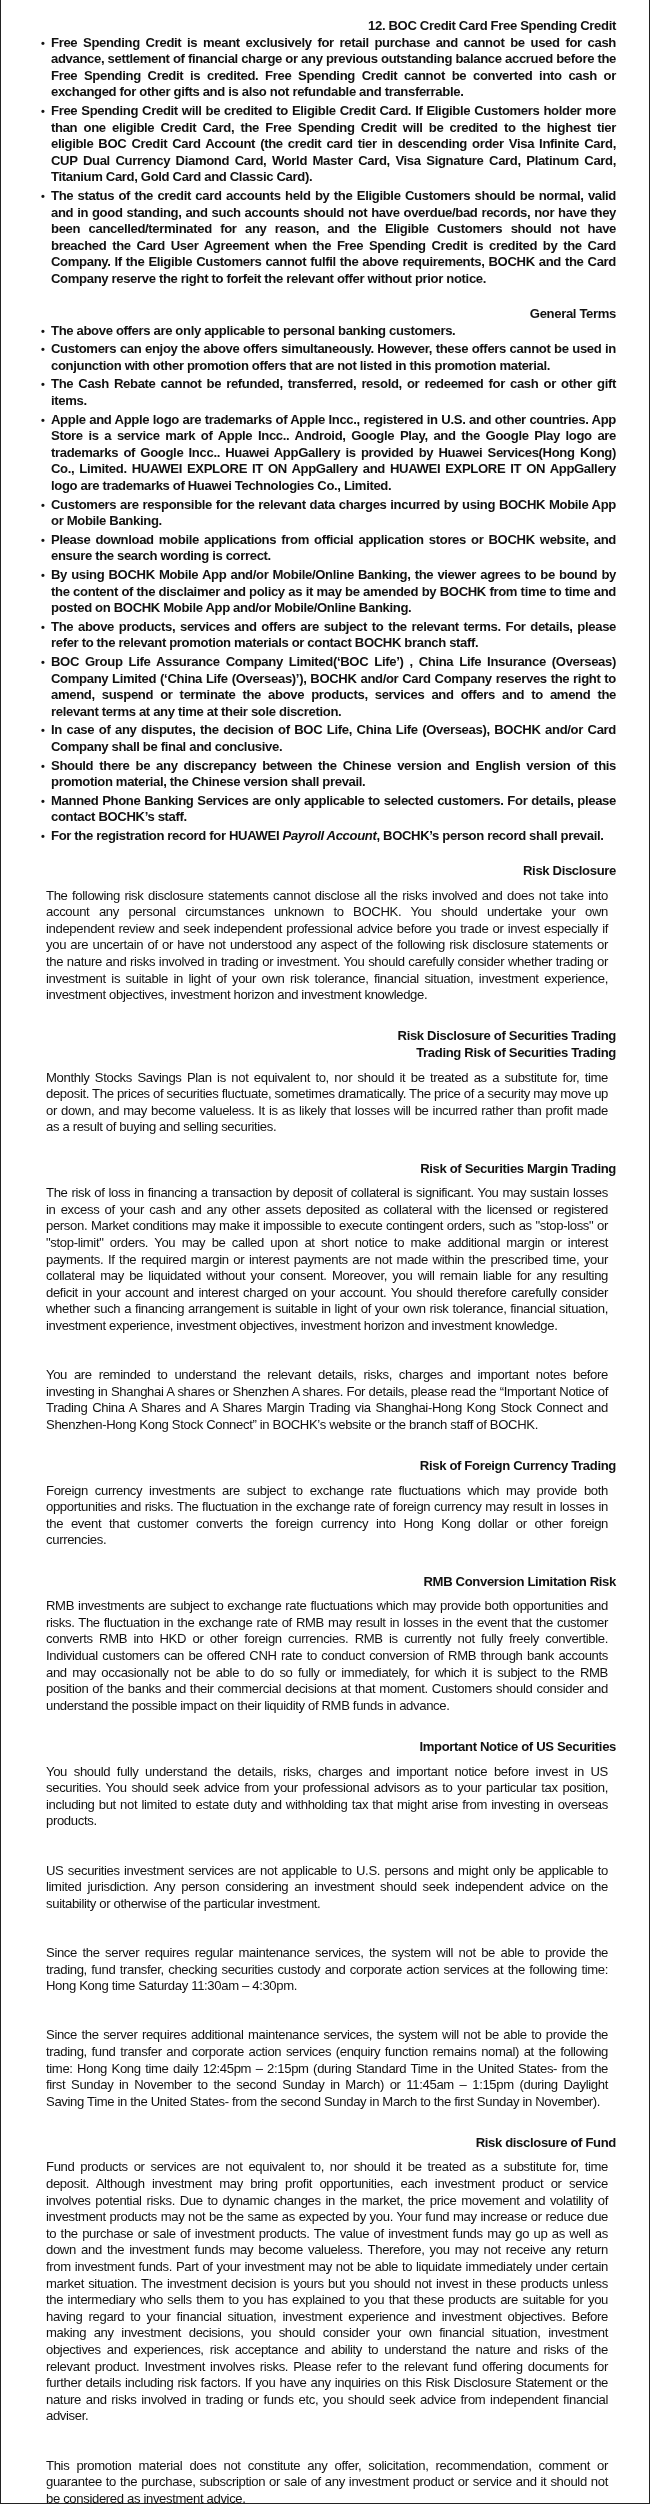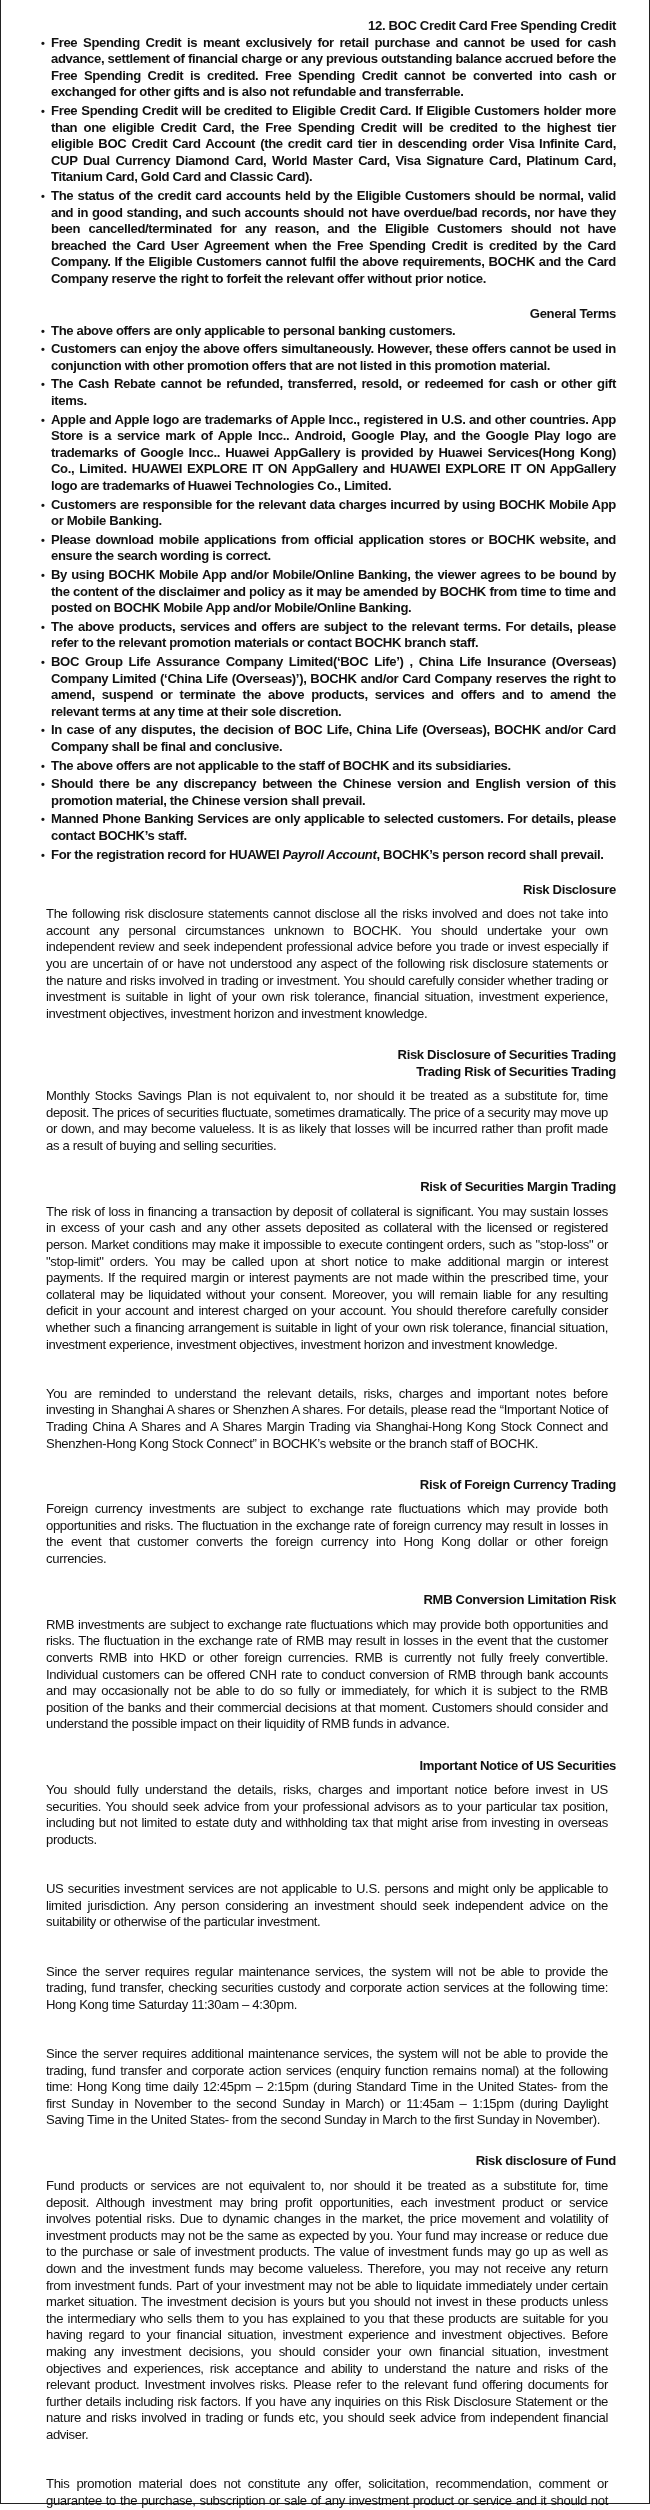--- a/index.html
+++ b/index.html
@@ -52,21 +52,20 @@
     <li>The above offers are only applicable to personal banking customers.</li>
     <li>Customers can enjoy the above offers simultaneously. However, these offers cannot be used in conjunction with other promotion offers that are not listed in this promotion material.</li>
     <li>The Cash Rebate cannot be refunded, transferred, resold, or redeemed for cash or other gift items.</li>
     <li>Apple and Apple logo are trademarks of Apple Incc., registered in U.S. and other countries. App Store is a service mark of Apple Incc.. Android, Google Play, and the Google Play logo are trademarks of Google Incc.. Huawei AppGallery is provided by Huawei Services(Hong Kong) Co., Limited. HUAWEI EXPLORE IT ON  AppGallery and HUAWEI EXPLORE IT ON  AppGallery logo are trademarks of Huawei Technologies Co., Limited.</li>
     <li>Customers are responsible for the relevant data charges incurred by using BOCHK Mobile App or Mobile Banking.</li>
     <li>Please download mobile applications from official application stores or BOCHK website, and ensure the search wording is correct.</li>
     <li>By using BOCHK Mobile App and/or Mobile/Online Banking, the viewer agrees to be bound by the content of the disclaimer and policy as it may be amended by BOCHK from time to time and posted on BOCHK Mobile App and/or Mobile/Online Banking.</li>
     <li>The above products, services and offers are subject to the relevant terms. For details, please refer to the relevant promotion materials or contact BOCHK branch staff.</li>
     <li>BOC Group Life Assurance Company Limited(‘BOC Life’) , China Life Insurance (Overseas) Company Limited (‘China Life (Overseas)’), BOCHK and/or Card Company reserves the right to amend, suspend or terminate the above products, services and offers and to amend the relevant terms at any time at their sole discretion.</li>
     <li>In case of any disputes, the decision of BOC Life, China Life (Overseas), BOCHK and/or Card Company shall be final and conclusive.</li>
-    <li>The above offers are not applicable to the staff of BOCHK and its subsidiaries.</li>
     <li>Should there be any discrepancy between the Chinese version and English version of this promotion material, the Chinese version shall prevail.</li>
     <li>Manned Phone Banking Services are only applicable to selected customers. For details, please contact BOCHK’s staff.</li>
     <li><span>For the registration record for HUAWEI </span><i>Payroll Account</i><span>, BOCHK’s person record shall prevail.</span></li>
   </ul>
   <div class="gap"></div>
 
   <div class="h">Risk Disclosure</div>
   <p class="p">The following risk disclosure statements cannot disclose all the risks involved and does not take into account any personal circumstances unknown to BOCHK. You should undertake your own independent review and seek independent professional advice before you trade or invest especially if you are uncertain of or have not understood any aspect of the following risk disclosure statements or the nature and risks involved in trading or investment. You should carefully consider whether trading or investment is suitable in light of your own risk tolerance, financial situation, investment experience, investment objectives, investment horizon and investment knowledge.</p>
   <div class="gap"></div>
 

